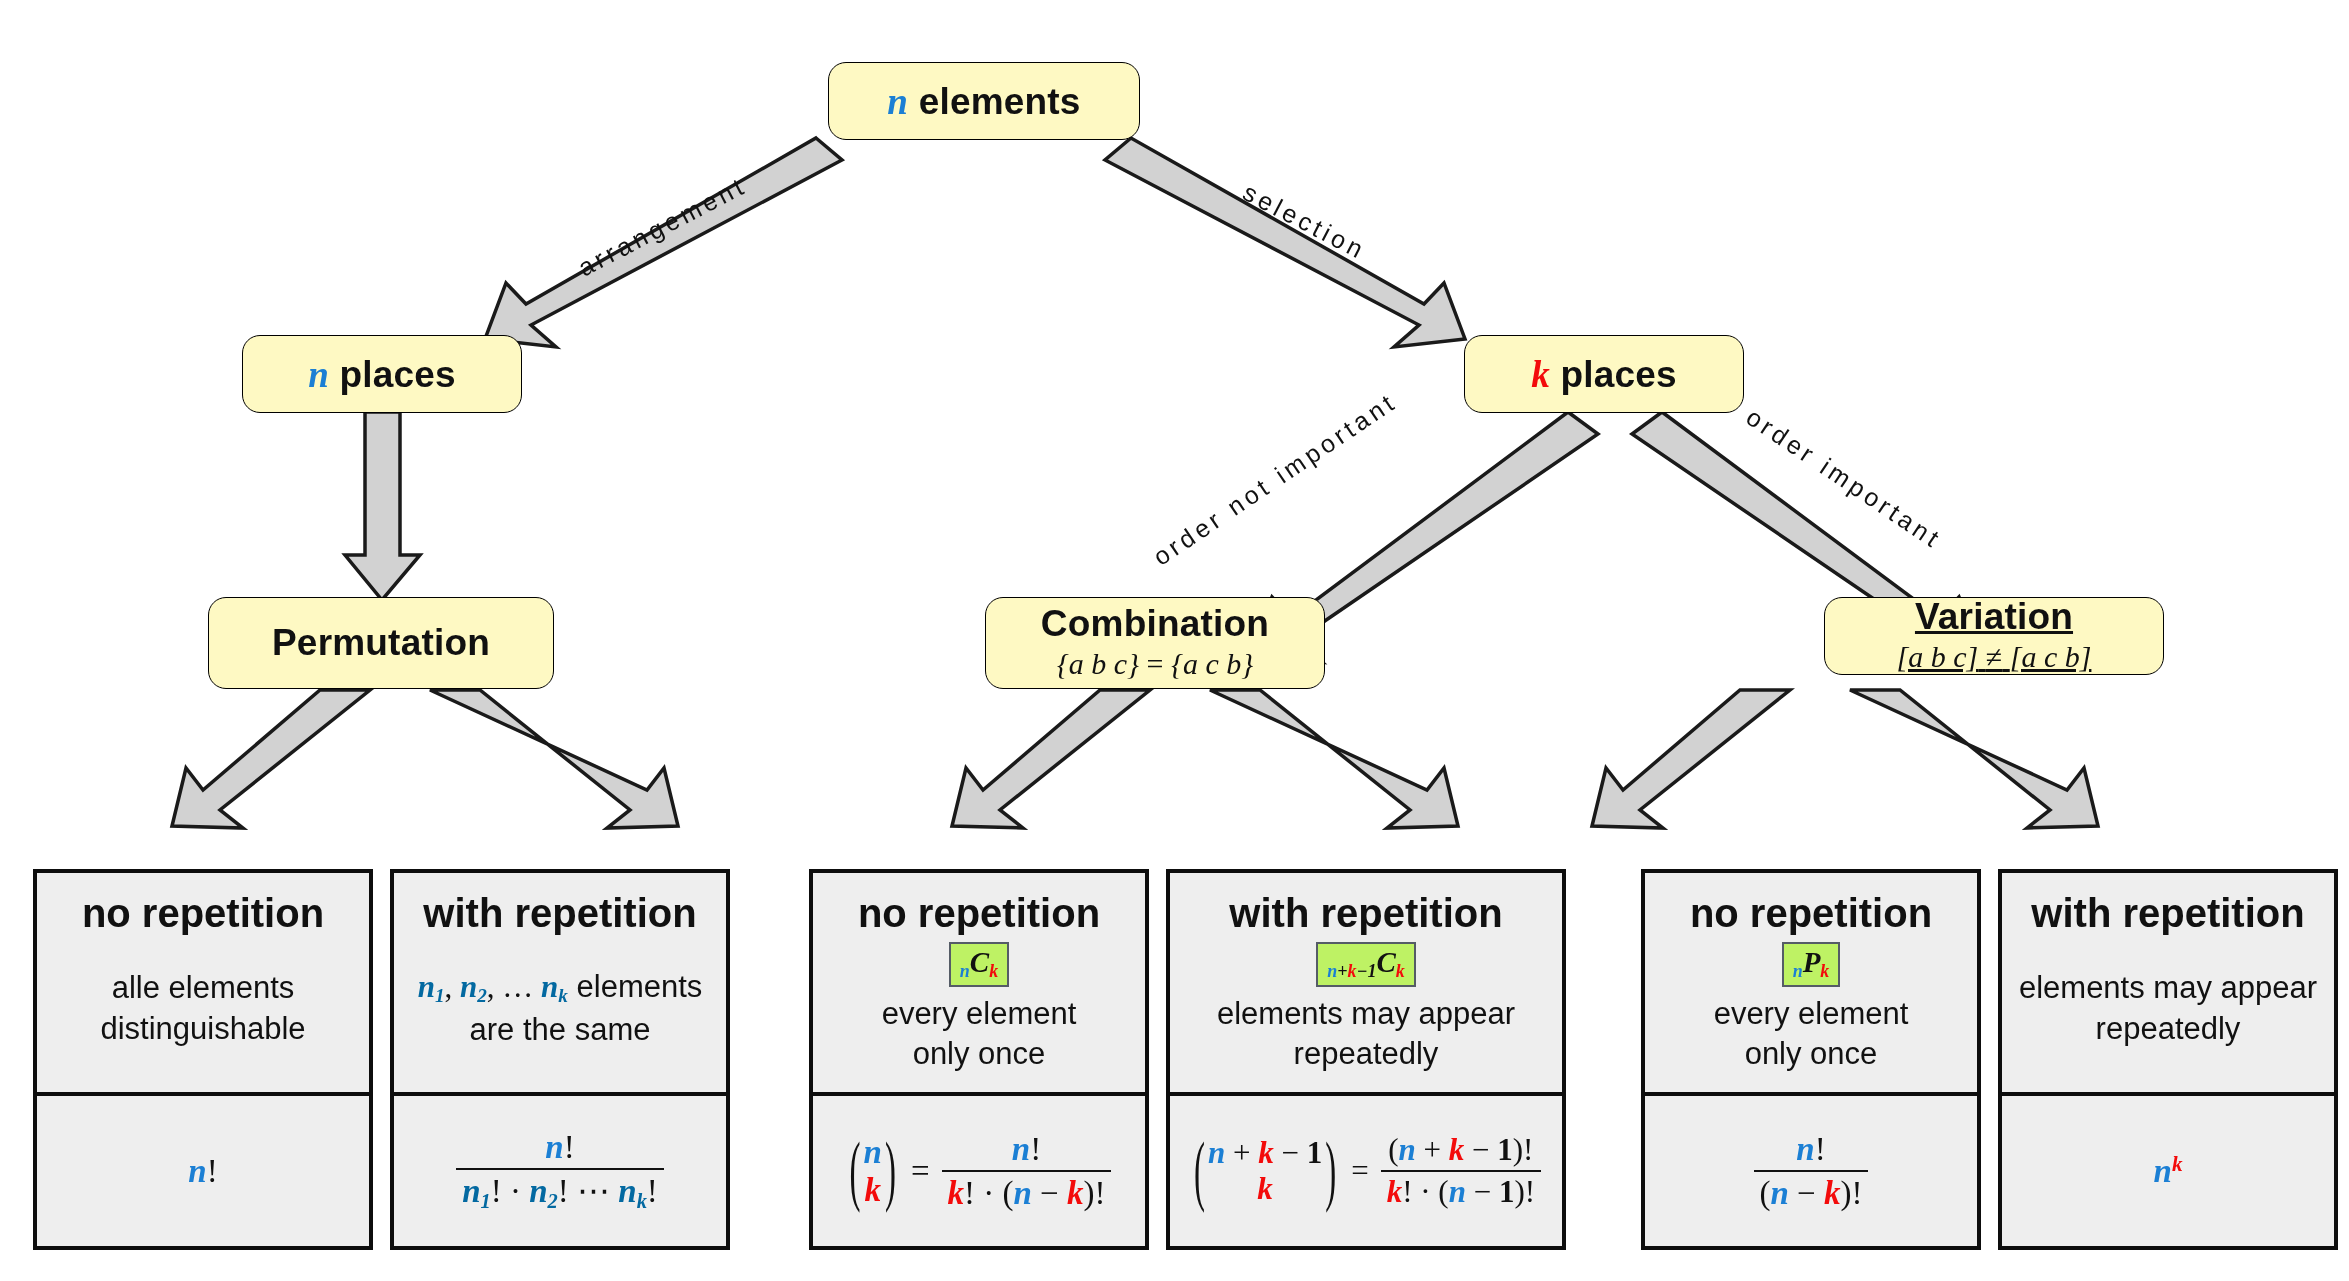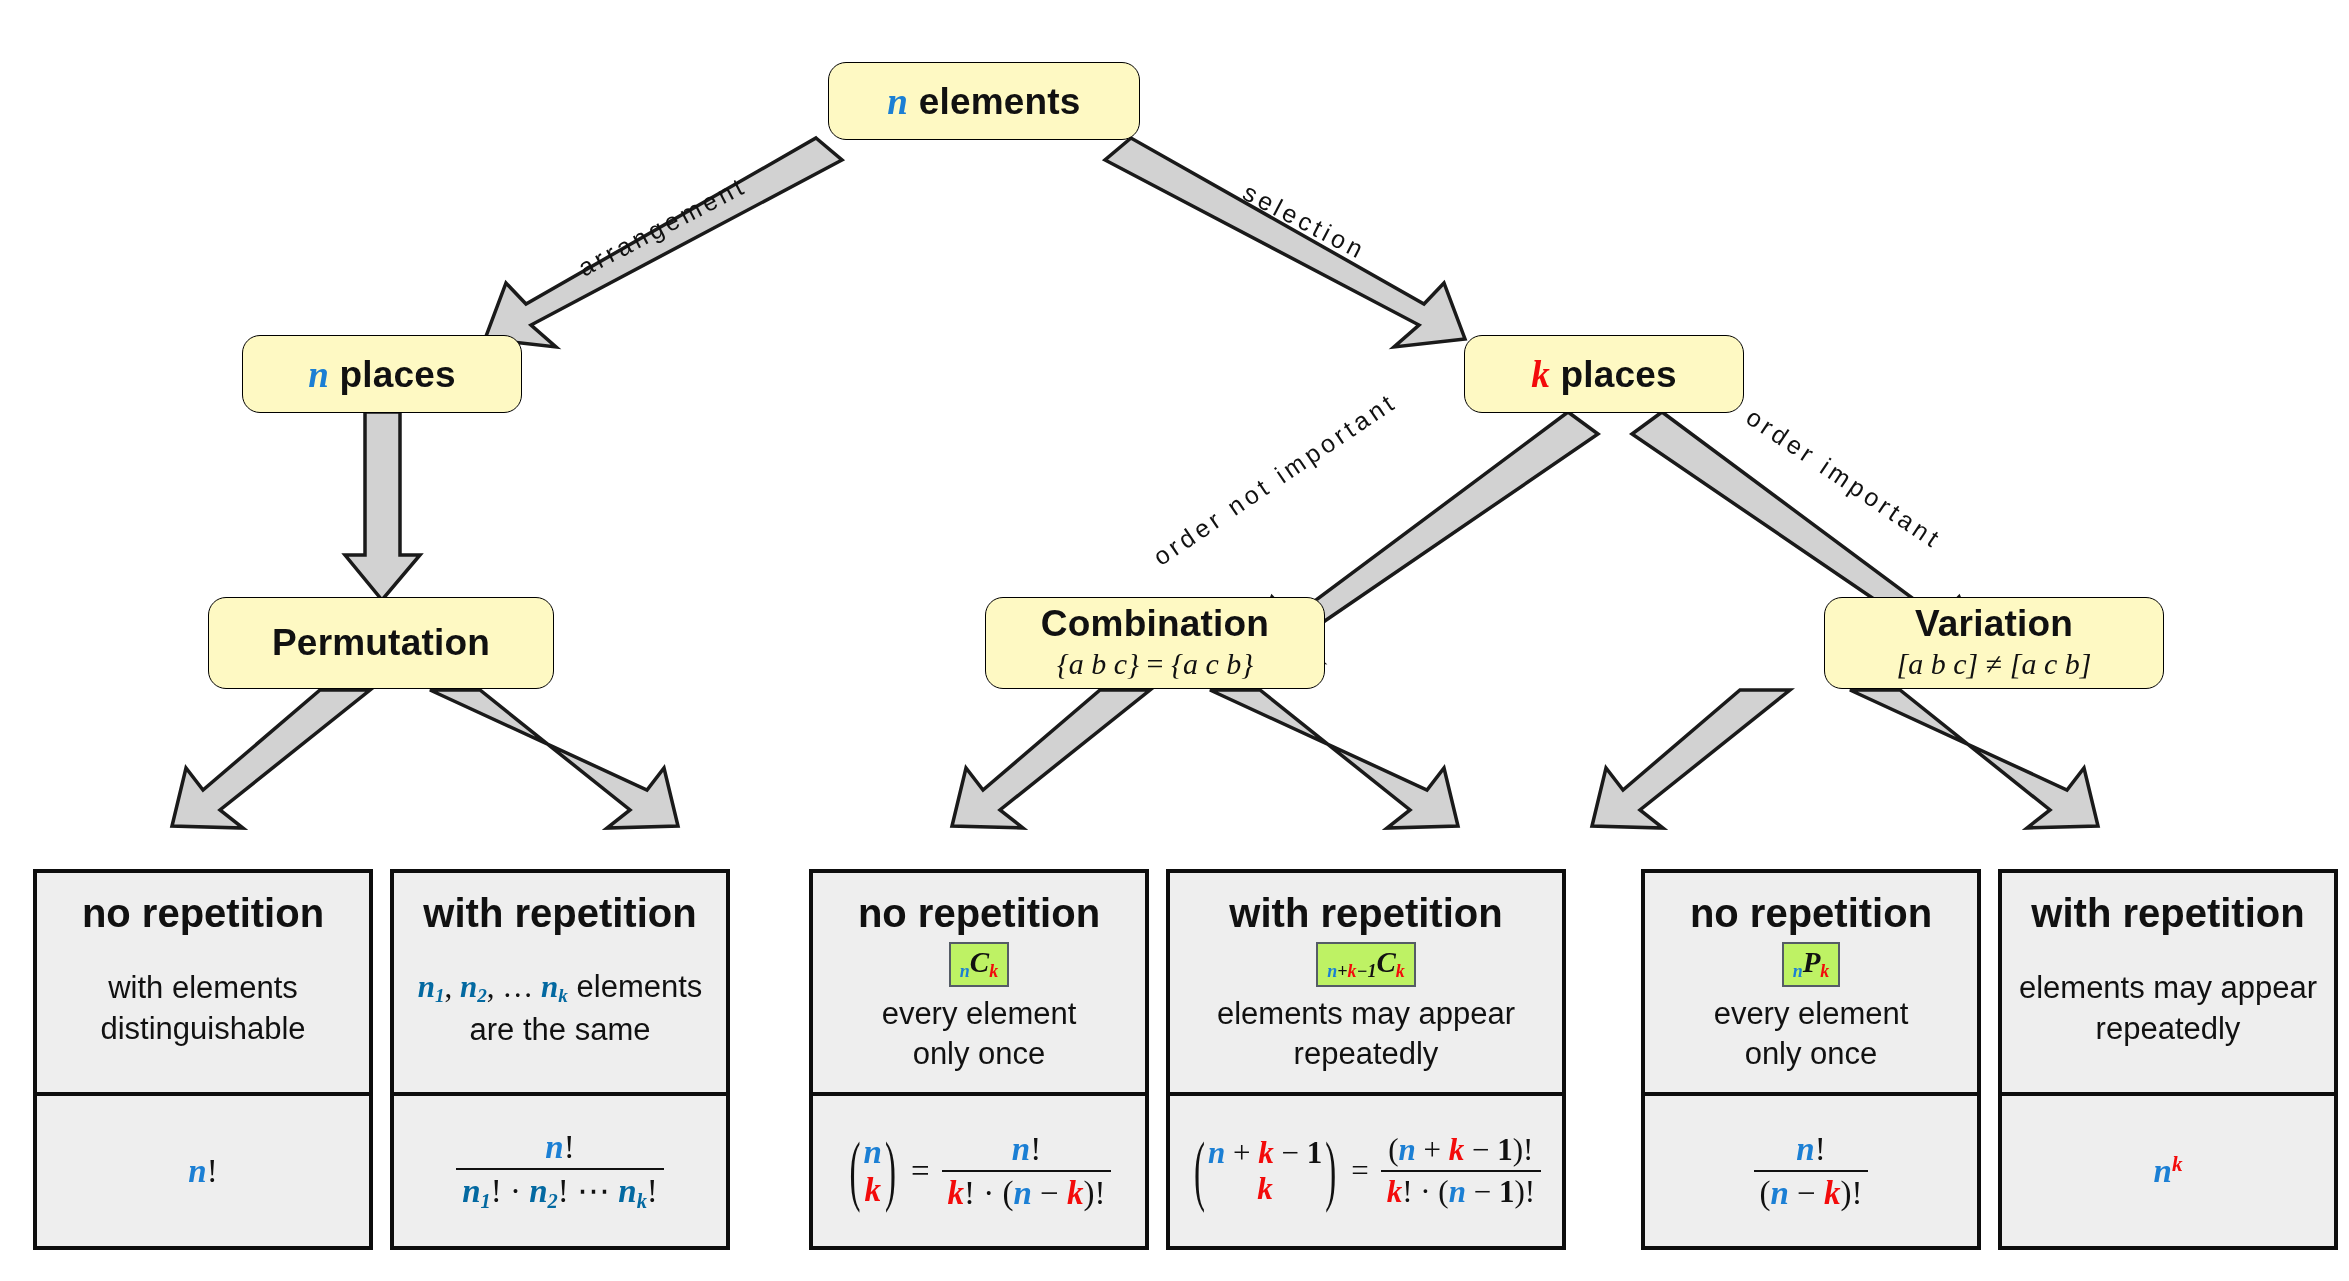--- a/index.html
+++ b/index.html
@@ -211,34 +211,34 @@
 
   <div class="node round cat" style="left:985px; top:597px; width:340px; height:92px;">
     <div class="node-title">Combination</div>
     <div class="node-sub">
       <span>{a b c}</span>
       <span class="op">=</span>
       <span>{a c b}</span>
     </div>
   </div>
 
-  <div class="node round cat" style="left:1824px; top:597px; width:340px; height:92px;">
+  <div class="node round cat" style="left:1824px; top:597px; width:340px; height:78px;text-decoration:underline;">
     <div class="node-title">Variation</div>
     <div class="node-sub">
       <span>[a b c]</span>
       <span class="op">≠</span>
       <span>[a c b]</span>
     </div>
   </div>
 
   <div class="leaf" style="left:33px; top:869px; width:340px; height:381px;">
     <div class="leaf-top">
       <div class="leaf-head">no repetition</div>
       <div class="leaf-desc">
-        <div>with elements</div>
+        <div>alle elements</div>
         <div>distinguishable</div>
       </div>
     </div>
     <div class="leaf-bottom">
       <span><span class="mi blue">n</span><span class="bang">!</span></span>
     </div>
   </div>
 
   <div class="leaf" style="left:390px; top:869px; width:340px; height:381px;">
     <div class="leaf-top">

